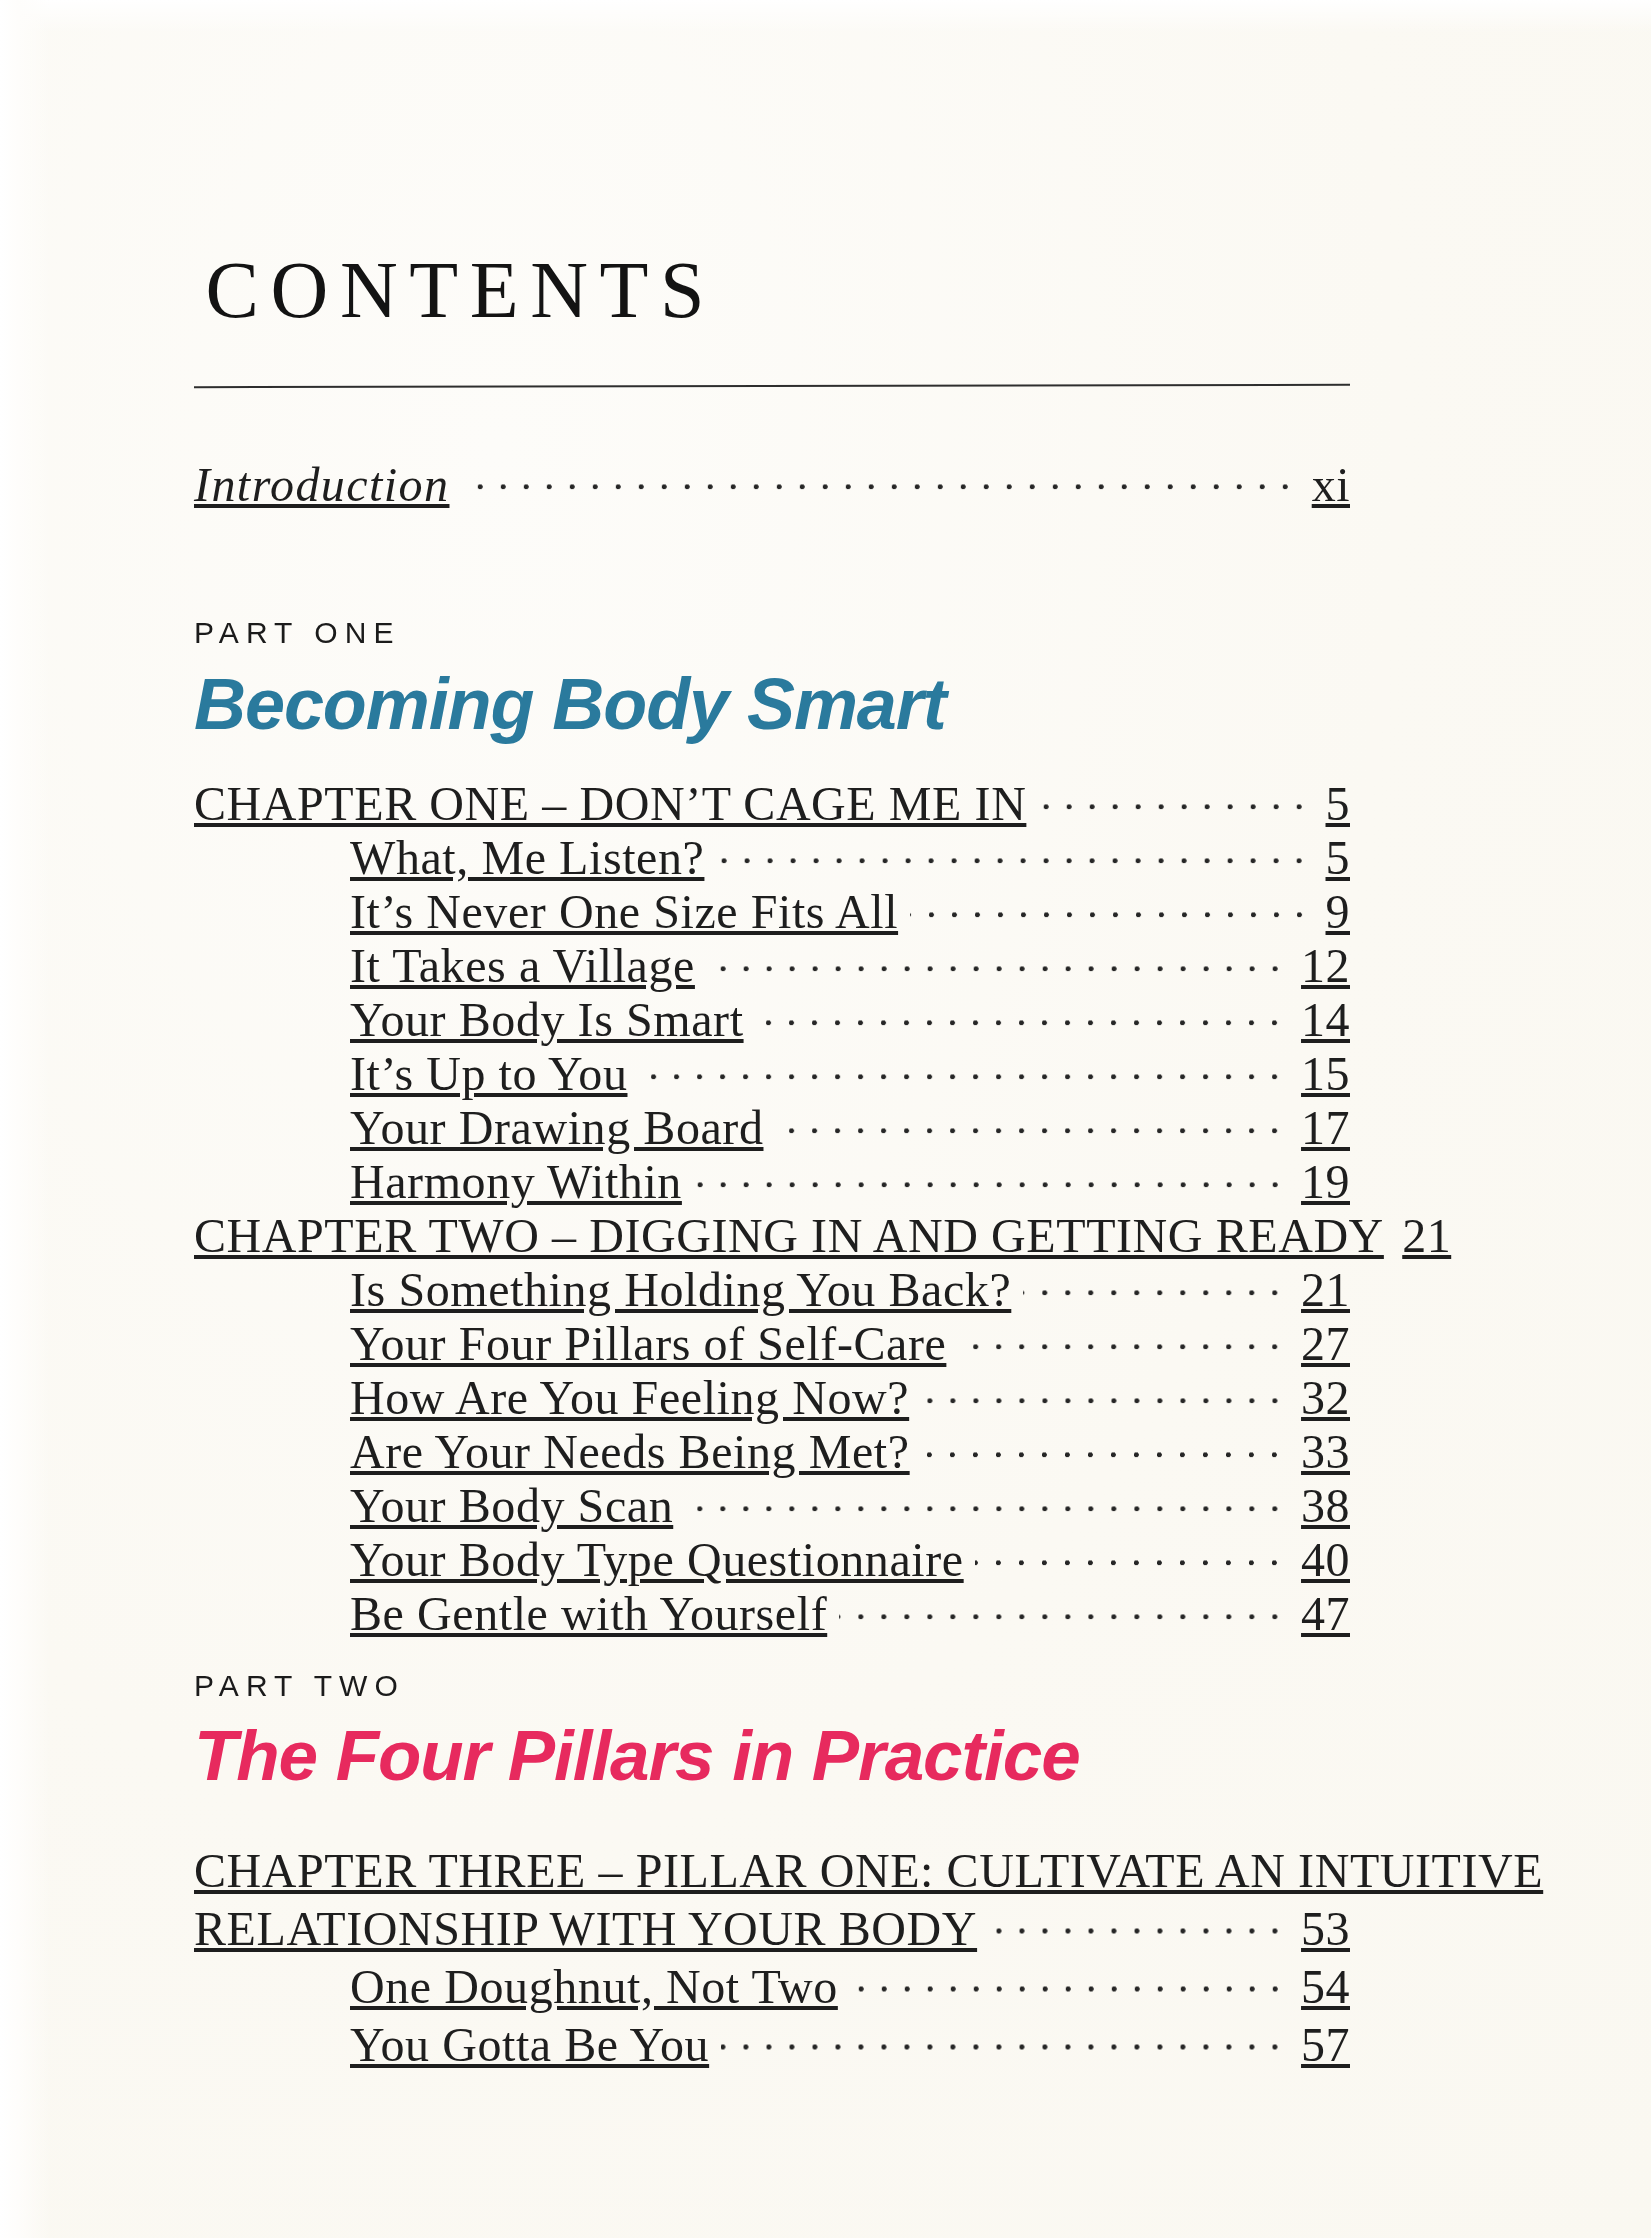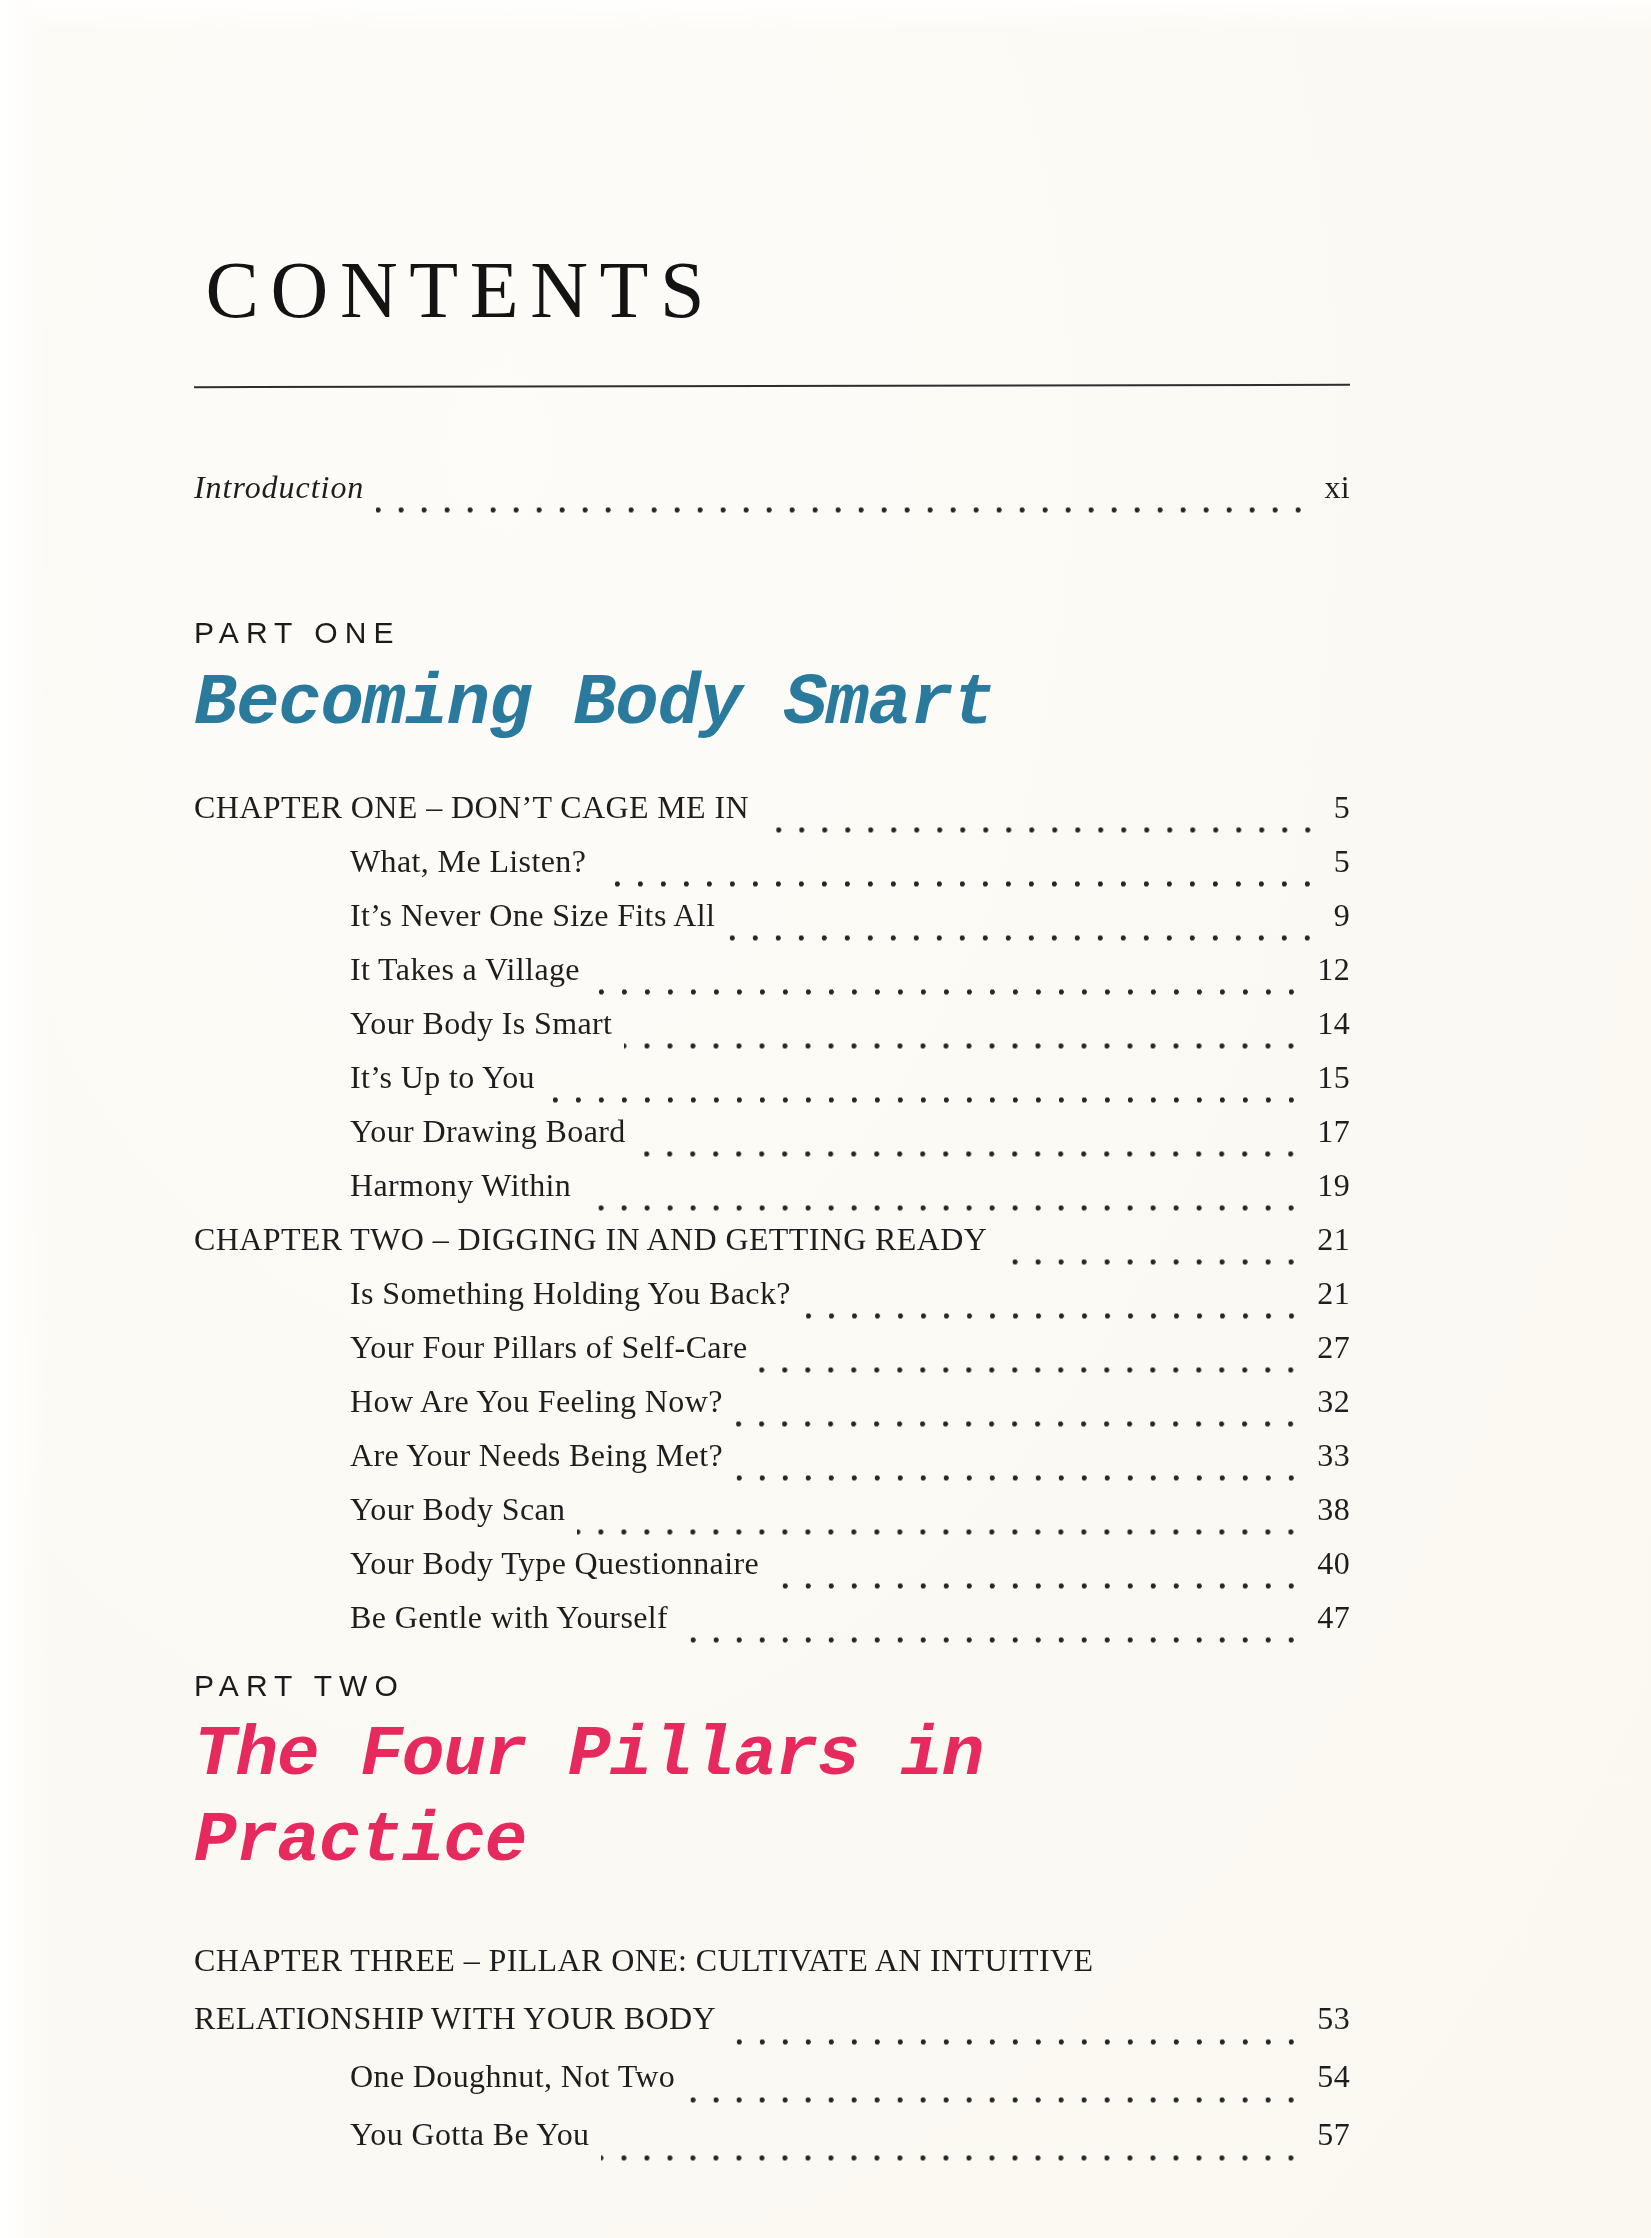--- a/index.html
+++ b/index.html
@@ -30,25 +30,26 @@
   }
   .rule{
     margin-top:55px;
     border-top:2.5px solid #2e2e2e;
     height:0;
     transform:rotate(-0.12deg);
   }
   
   .toc-row{
     display:flex;
-    align-items:flex-end;
+    align-items:center;
     height:54px;
-    font-size:32px;
+    font-size:48px;
     line-height:47px;
     white-space:nowrap;
+    text-decoration:underline;
   }
   .toc-row .label{letter-spacing:0.012em;}
   .toc-row.entry{padding-left:156px;}
   .leader{
     flex:1;
     height:6.7px;
     margin:0 6.7px 0 11.7px;
     transform:translateY(2.5px);
     background-image:radial-gradient(circle at 3.3px 3.3px, #262626 2.2px, rgba(0,0,0,0) 2.8px);
     background-size:23px 6.7px;
@@ -63,21 +64,21 @@
   .part:first-of-type{margin-top:105px;}
   .kicker{
     font-family:"Liberation Sans", sans-serif;
     font-size:30px;
     line-height:1.15;
     letter-spacing:0.235em;
     color:#1b1b1b;
   }
   .script-heading{
     margin-top:10px;
-    font-family:Liberation Mono, monospace;
+    font-family:Liberation Sans, sans-serif;
     font-style:italic;
     font-weight:700;
     line-height:1.2;
     letter-spacing:-0.015em;
   }
   .part:first-of-type .script-heading{font-size:72px;}
   .part:nth-of-type(2) .script-heading{font-size:71px;}
   .rows{margin-top:30px;}
   .part:nth-of-type(2) .rows{margin-top:43px;}
   .part:nth-of-type(2) .toc-row{height:58px;line-height:50px;}

